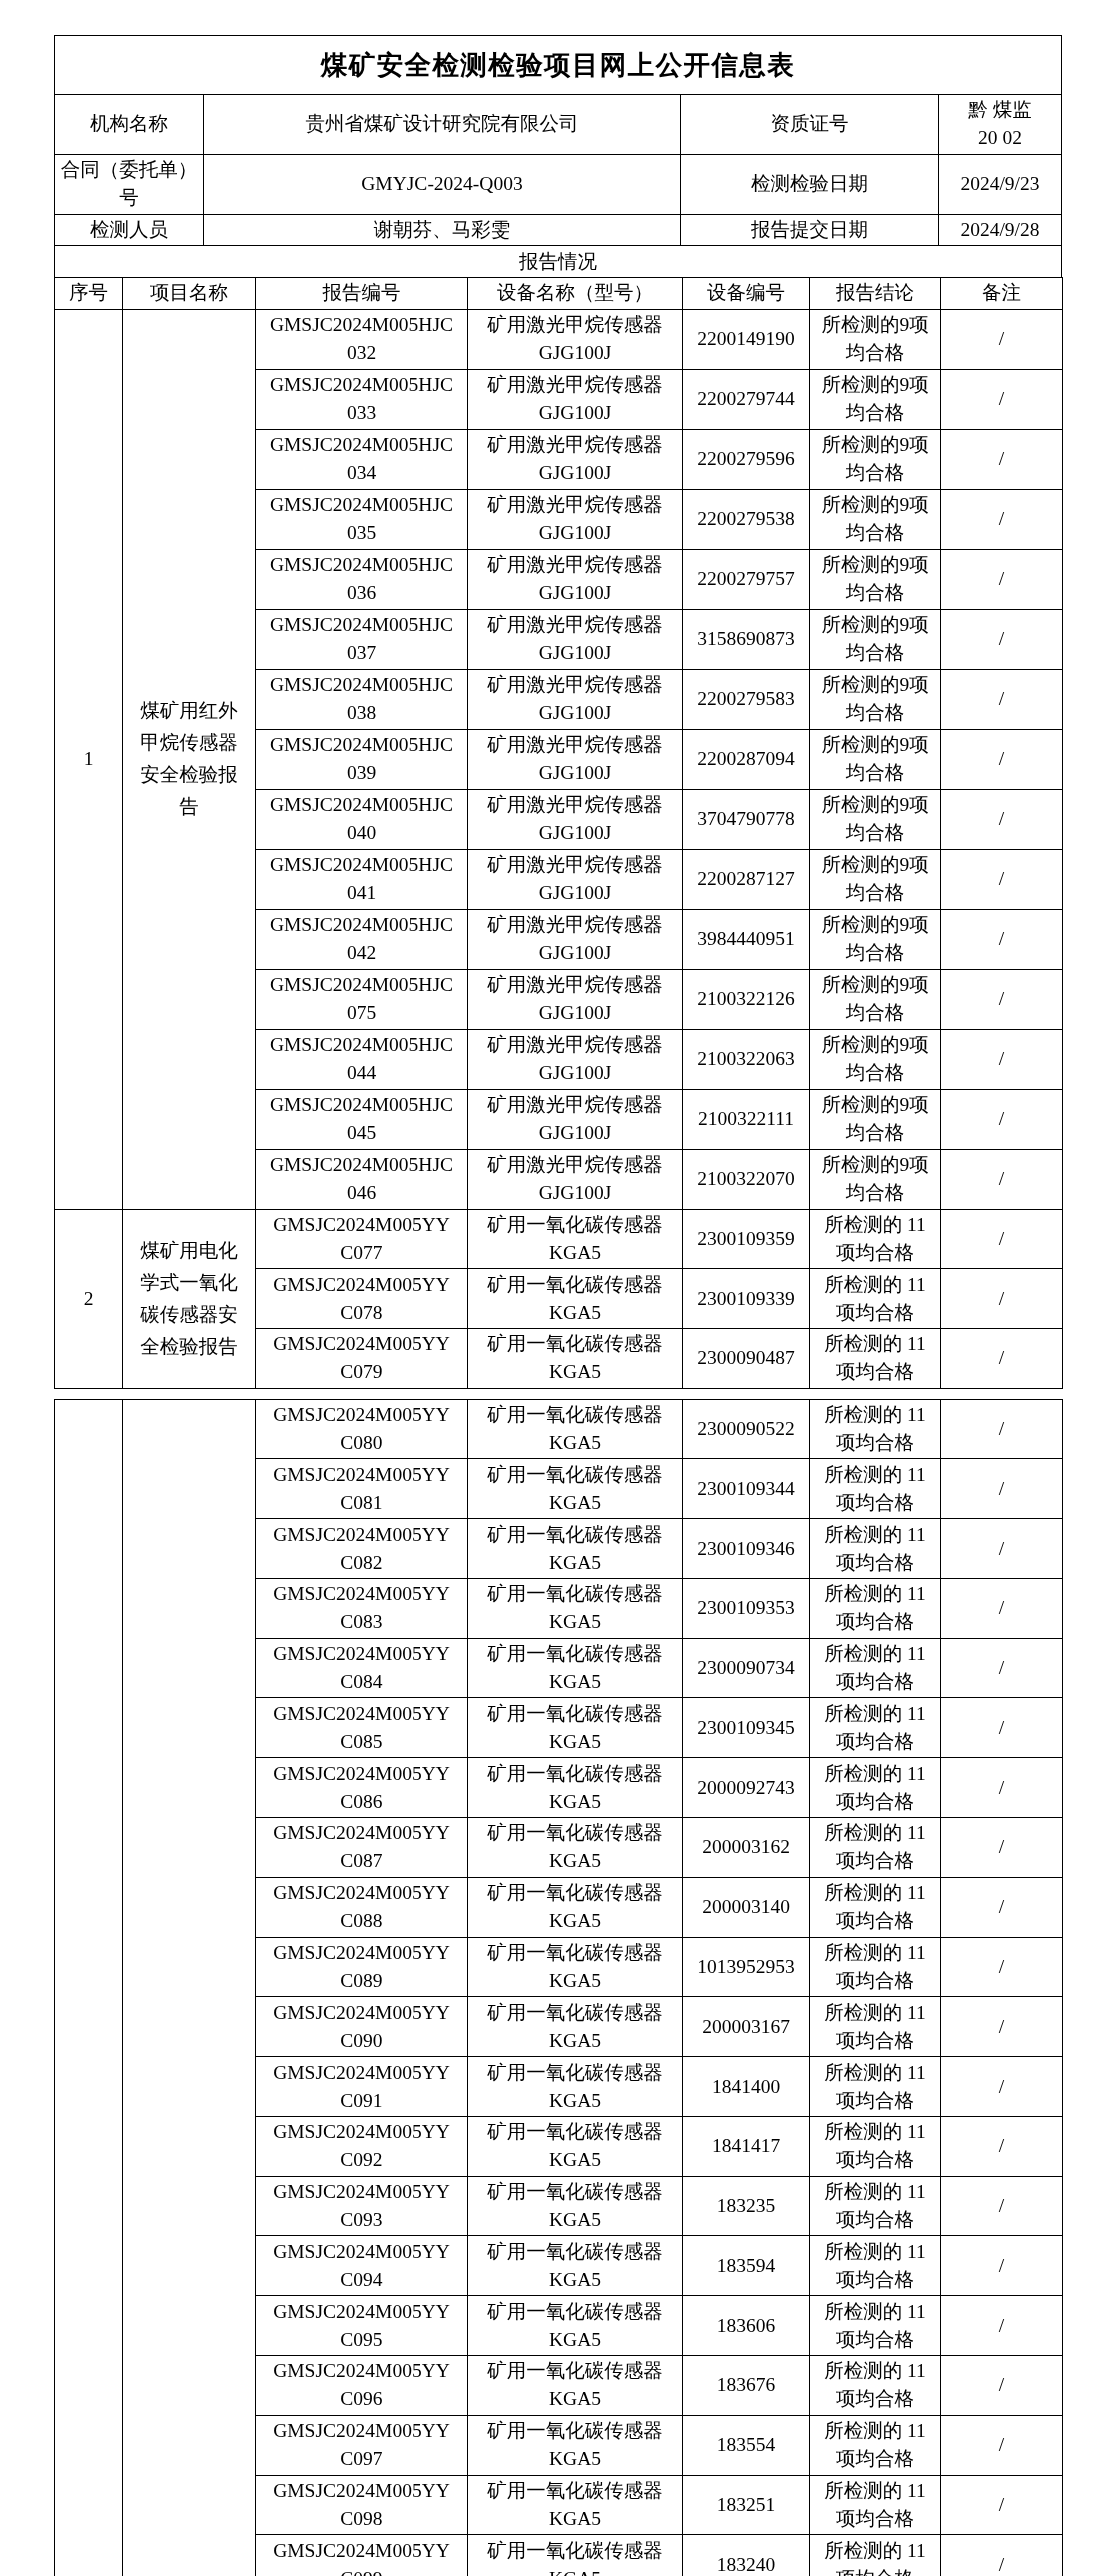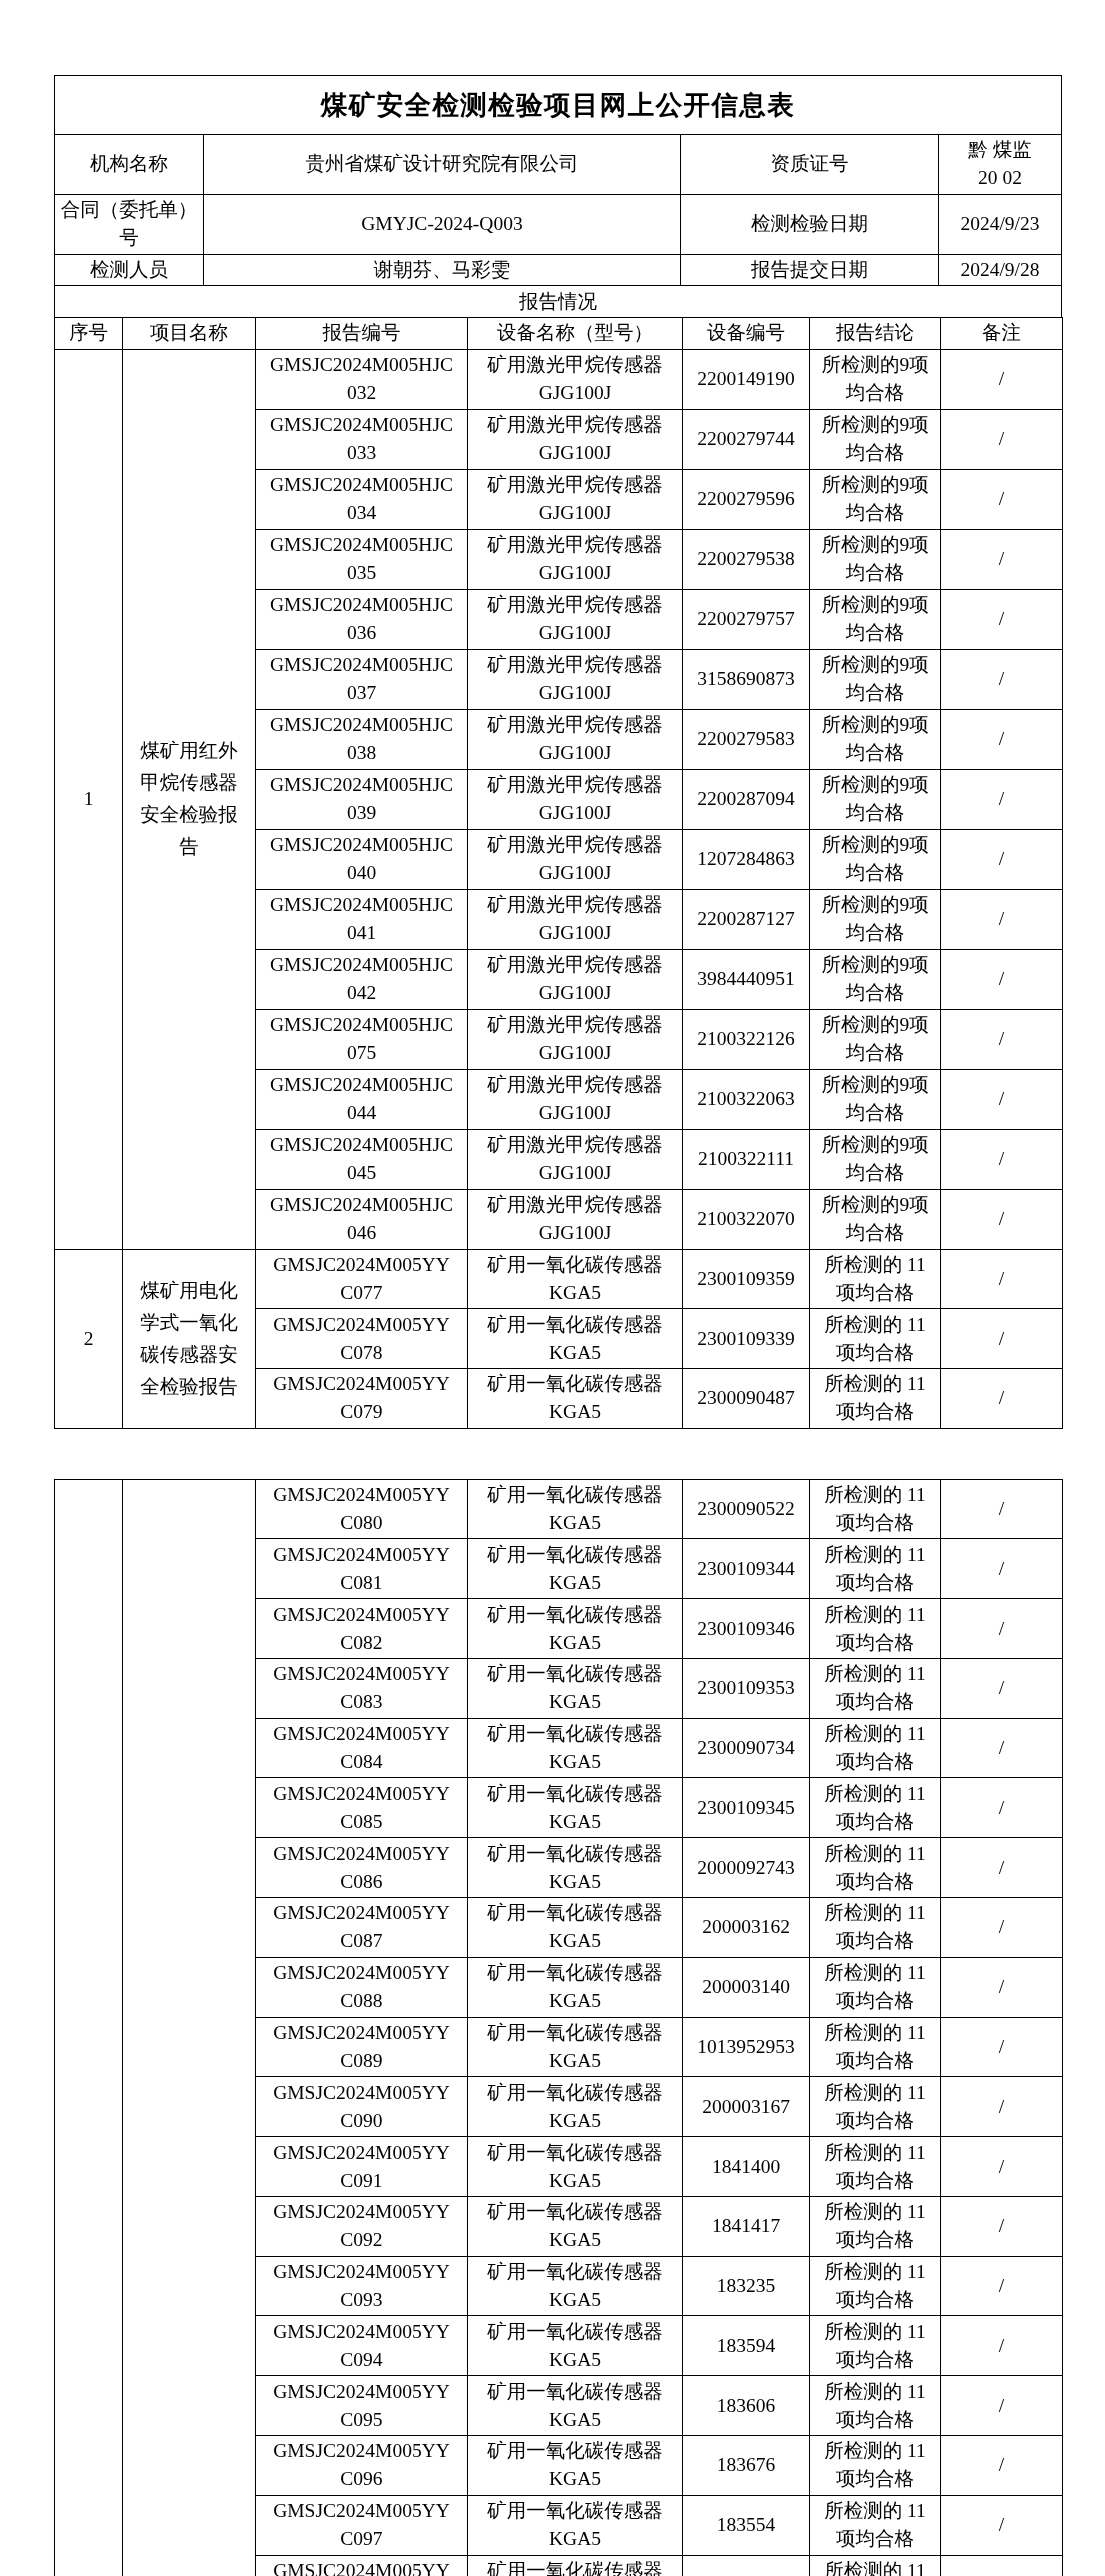--- a/index.html
+++ b/index.html
@@ -1,19 +1,19 @@
 <!DOCTYPE html>
 <html style="font-size:11px"><head>
 <meta charset="utf-8">
 <style>
   html,body{margin:0;padding:0;background:#fff;}
   body{width:1105px;height:2576px;position:relative;color:#000;
        font-family:"Liberation Serif","DejaVu Serif",serif;}
   .sheet{position:absolute;left:54px;top:35px;width:1008px;}
-  table{border-collapse:collapse;table-layout:fixed;width:1008px;margin-top:40px;}
+  table{border-collapse:collapse;table-layout:fixed;width:1008px;}
   table.tbl{border:1.4px solid #000;}
   td{border:1px solid #000;text-align:center;vertical-align:middle;
      font-size:19.5px;line-height:28px;padding:1.4px 4.2px;overflow:hidden;}
   .title-cell{font-size:26.5px;font-weight:bold;letter-spacing:1.4px;line-height:32px;}
   .bold{font-weight:normal;}
   .hdr-row td{font-size:19.5px;border-bottom:1.7px solid #000;}
   .project-cell{padding:1.4px 9px;line-height:32px;}
   .mono-num{letter-spacing:0px;}
   .page-gap{height:9.7px;}
   .tbl-bottom{border-top:1.4px solid #000;}
@@ -135,21 +135,21 @@
         <tr style="height:60px">
           <td><span>GMSJC2024M005HJC</span><br><span>039</span></td>
           <td><span>矿用激光甲烷传感器</span><br><span>GJG100J</span></td>
           <td class="mono-num"><span>2200287094</span></td>
           <td><span>所检测的9项</span><br><span>均合格</span></td>
           <td><span>/</span></td>
         </tr>
         <tr style="height:60px">
           <td><span>GMSJC2024M005HJC</span><br><span>040</span></td>
           <td><span>矿用激光甲烷传感器</span><br><span>GJG100J</span></td>
-          <td class="mono-num"><span>1207284863</span></td>
+          <td class="mono-num"><span>3704790778</span></td>
           <td><span>所检测的9项</span><br><span>均合格</span></td>
           <td><span>/</span></td>
         </tr>
         <tr style="height:60px">
           <td><span>GMSJC2024M005HJC</span><br><span>041</span></td>
           <td><span>矿用激光甲烷传感器</span><br><span>GJG100J</span></td>
           <td class="mono-num"><span>2200287127</span></td>
           <td><span>所检测的9项</span><br><span>均合格</span></td>
           <td><span>/</span></td>
         </tr>

